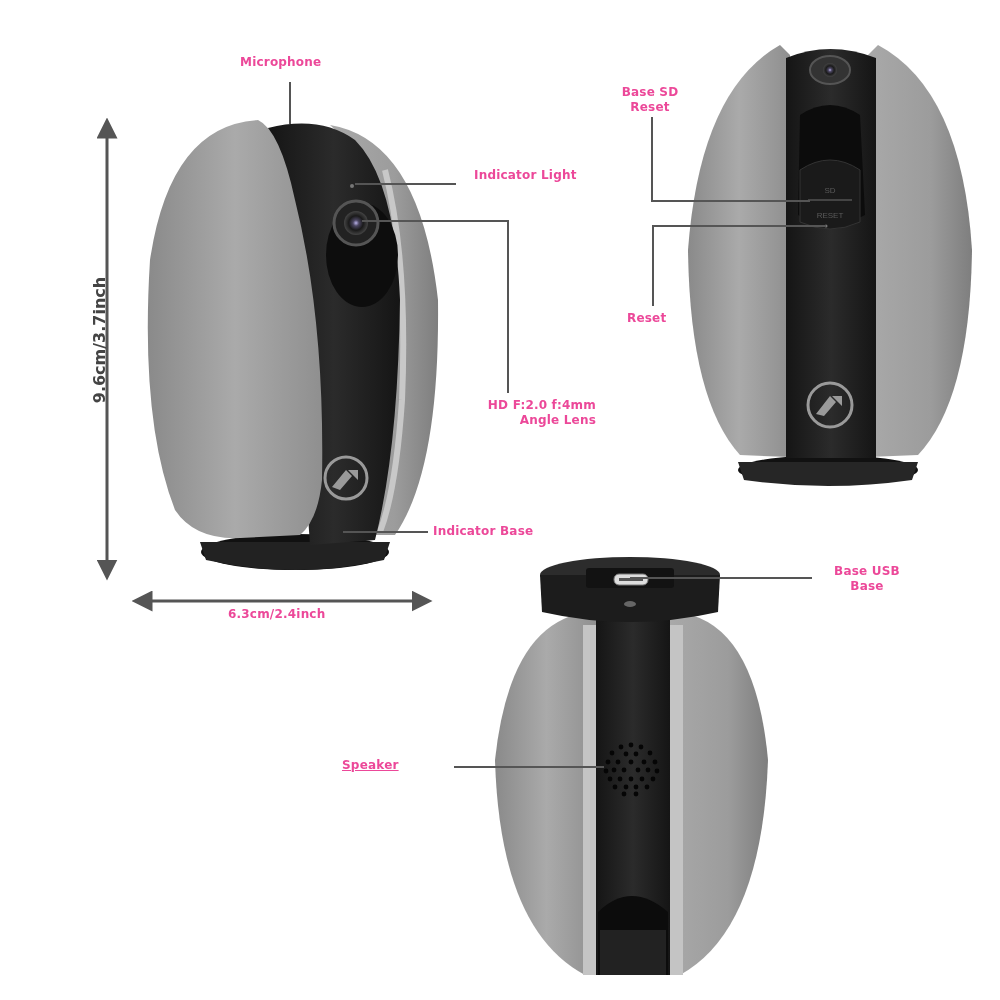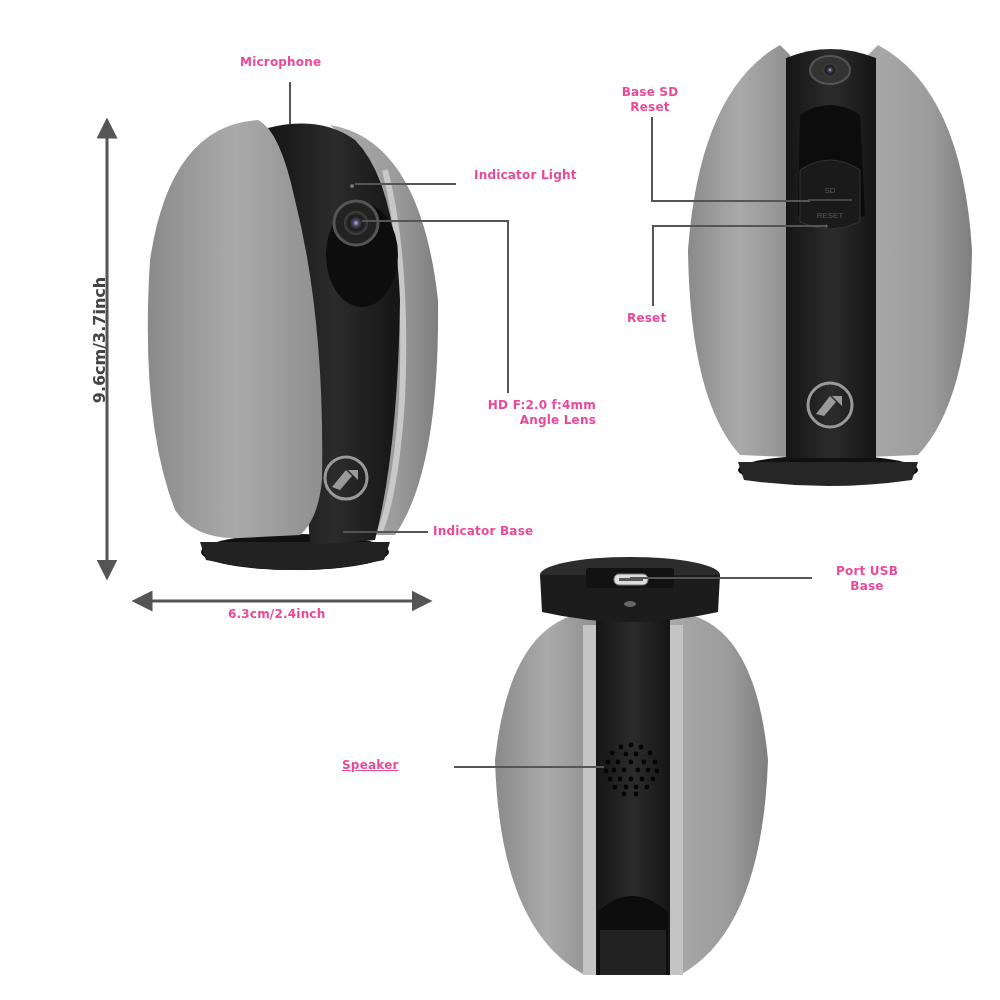--- a/index.html
+++ b/index.html
@@ -156,19 +156,19 @@
   <span class="l2">HD F:2.0 f:4mm</span>
   <span class="l2">Angle Lens</span>
 </div>
 <div class="label" style="left:433px; top:524px;">Indicator Base</div>
 <div class="label center" style="left:604px; top:85px; width:92px;">
   <span class="l2">Base SD</span>
   <span class="l2">Reset</span>
 </div>
 <div class="label" style="left:627px; top:311px;">Reset</div>
 <div class="label center" style="left:814px; top:564px; width:106px;">
-  <span class="l2">Port USB</span>
+  <span class="l2">Base USB</span>
   <span class="l2">Base</span>
 </div>
 <div class="label" style="left:342px; top:758px;text-decoration:underline;">Speaker</div>
 
 <div class="rot" style="left:30px; top:330px; width:140px; height:20px; text-align:center;">9.6cm/3.7inch</div>
 <div class="label" style="left:228px; top:607px;">6.3cm/2.4inch</div>
 
 </body></html>

